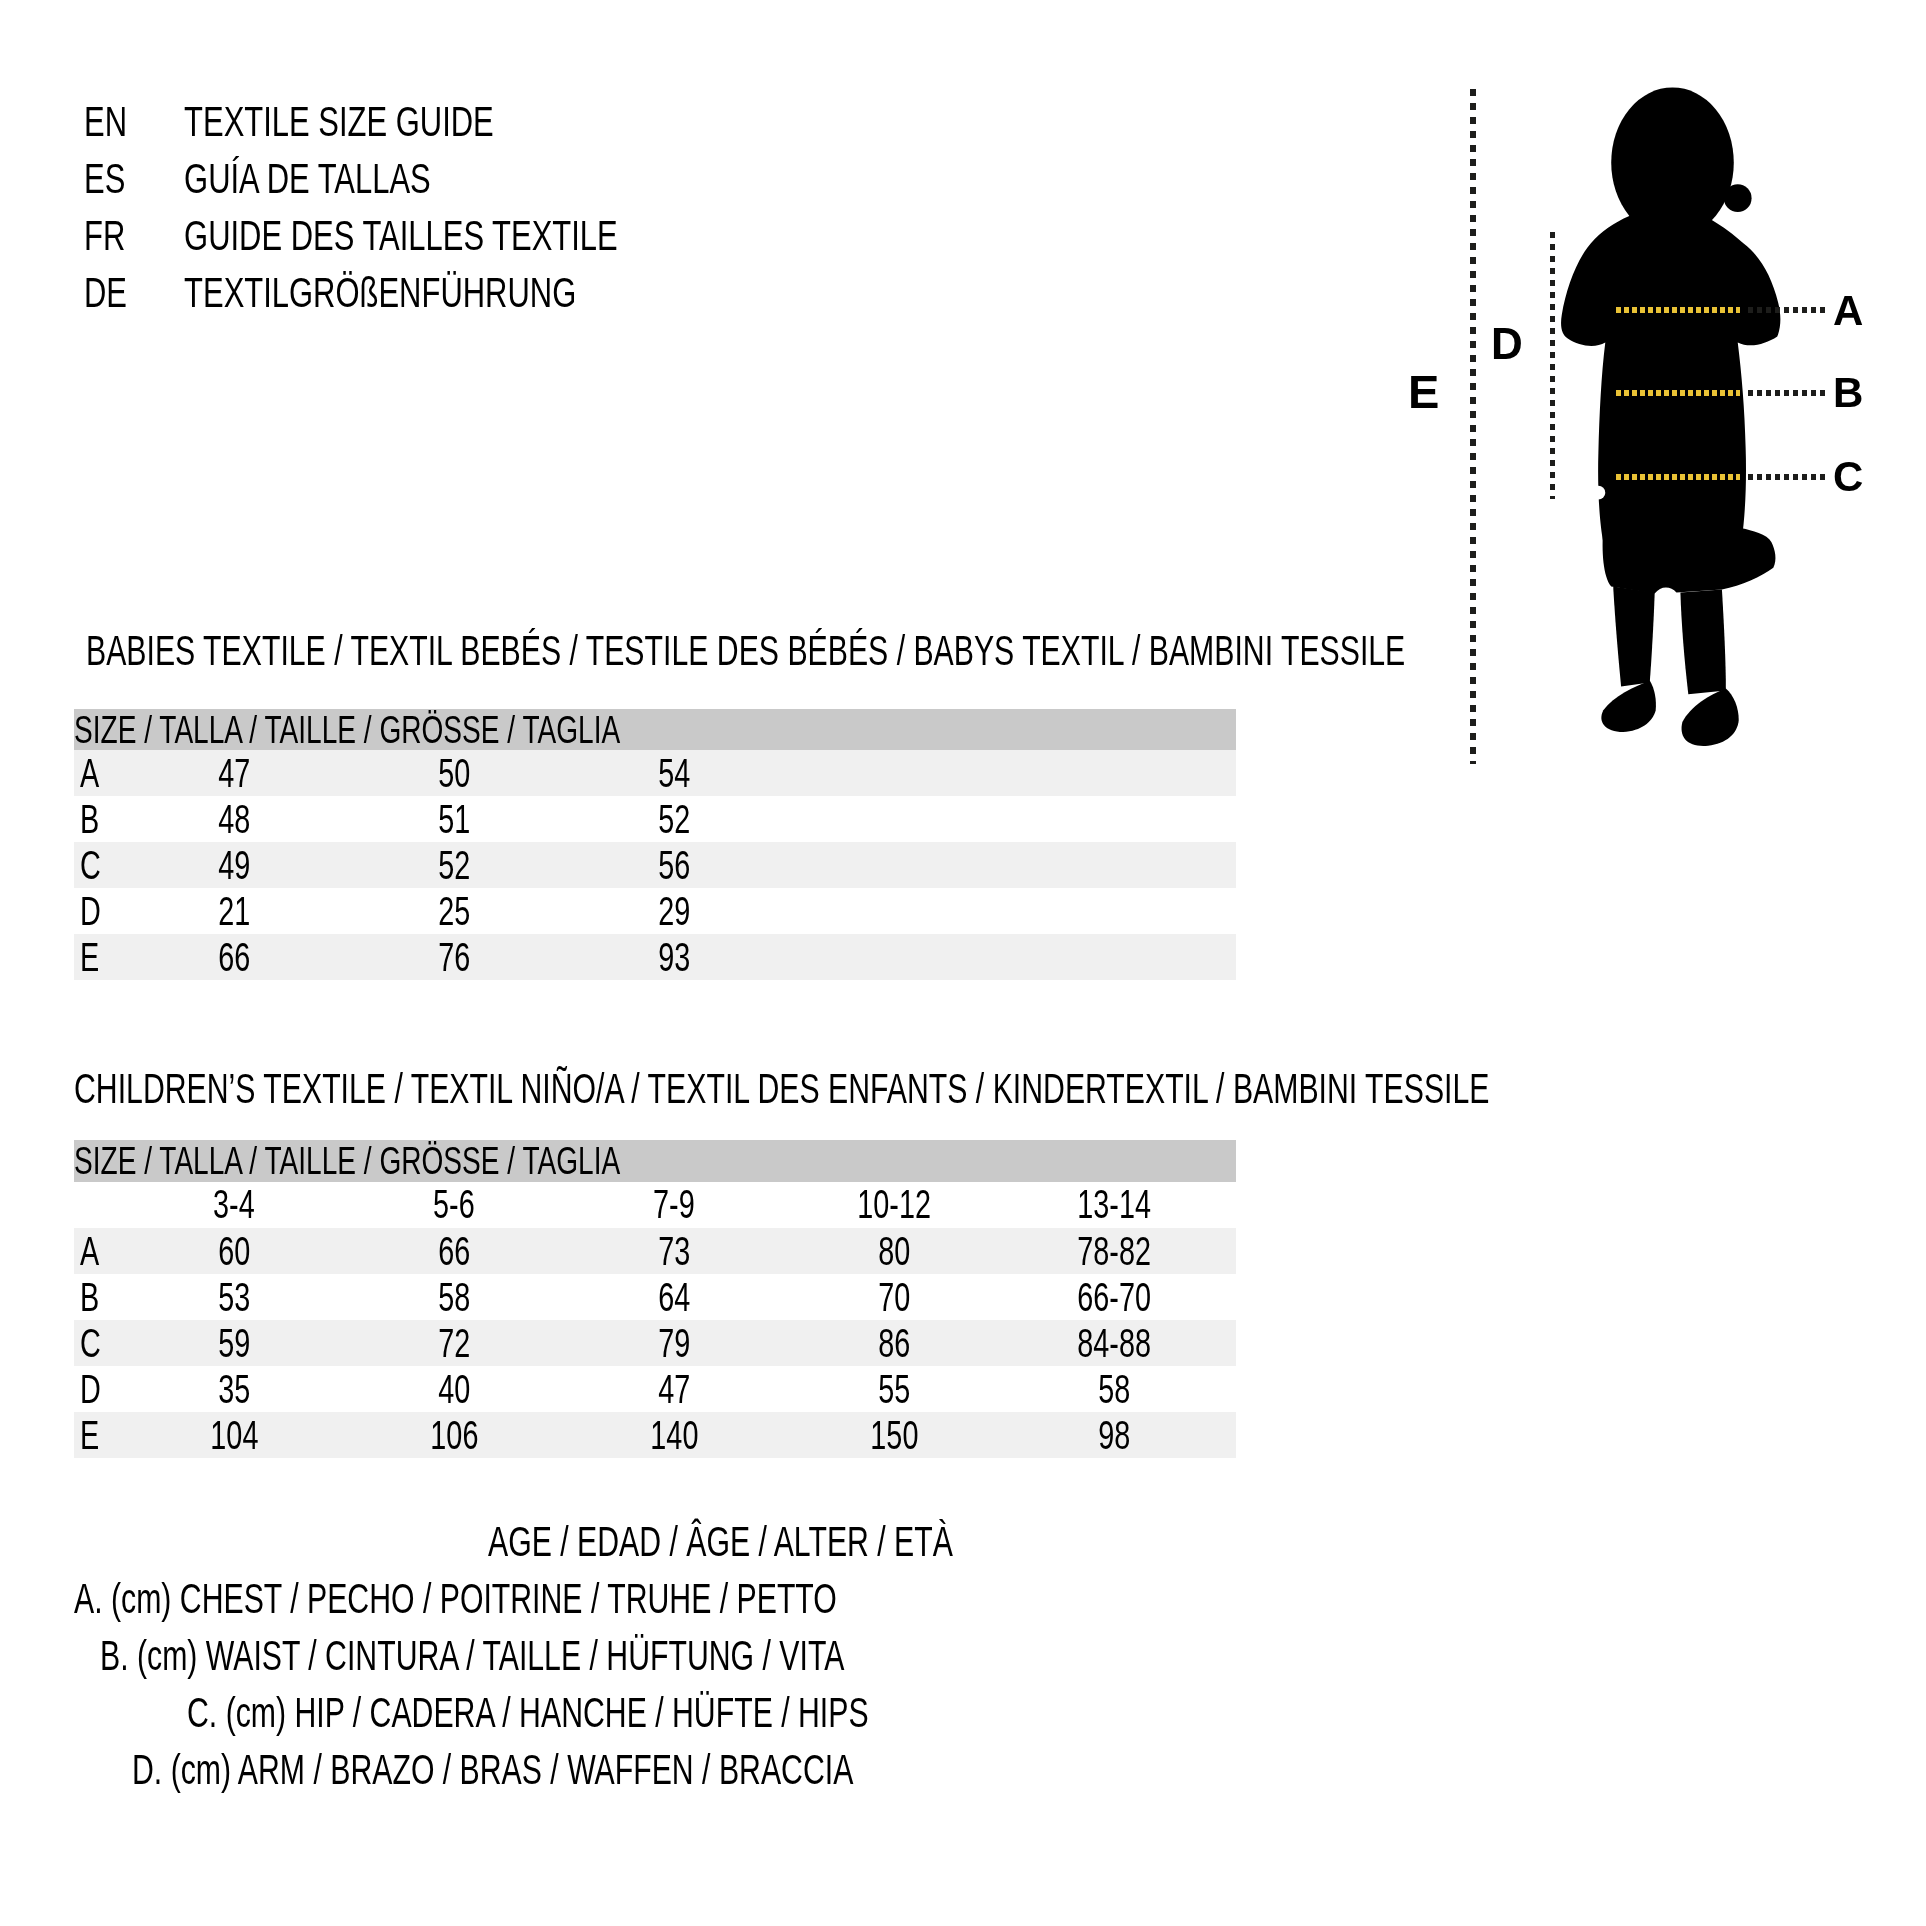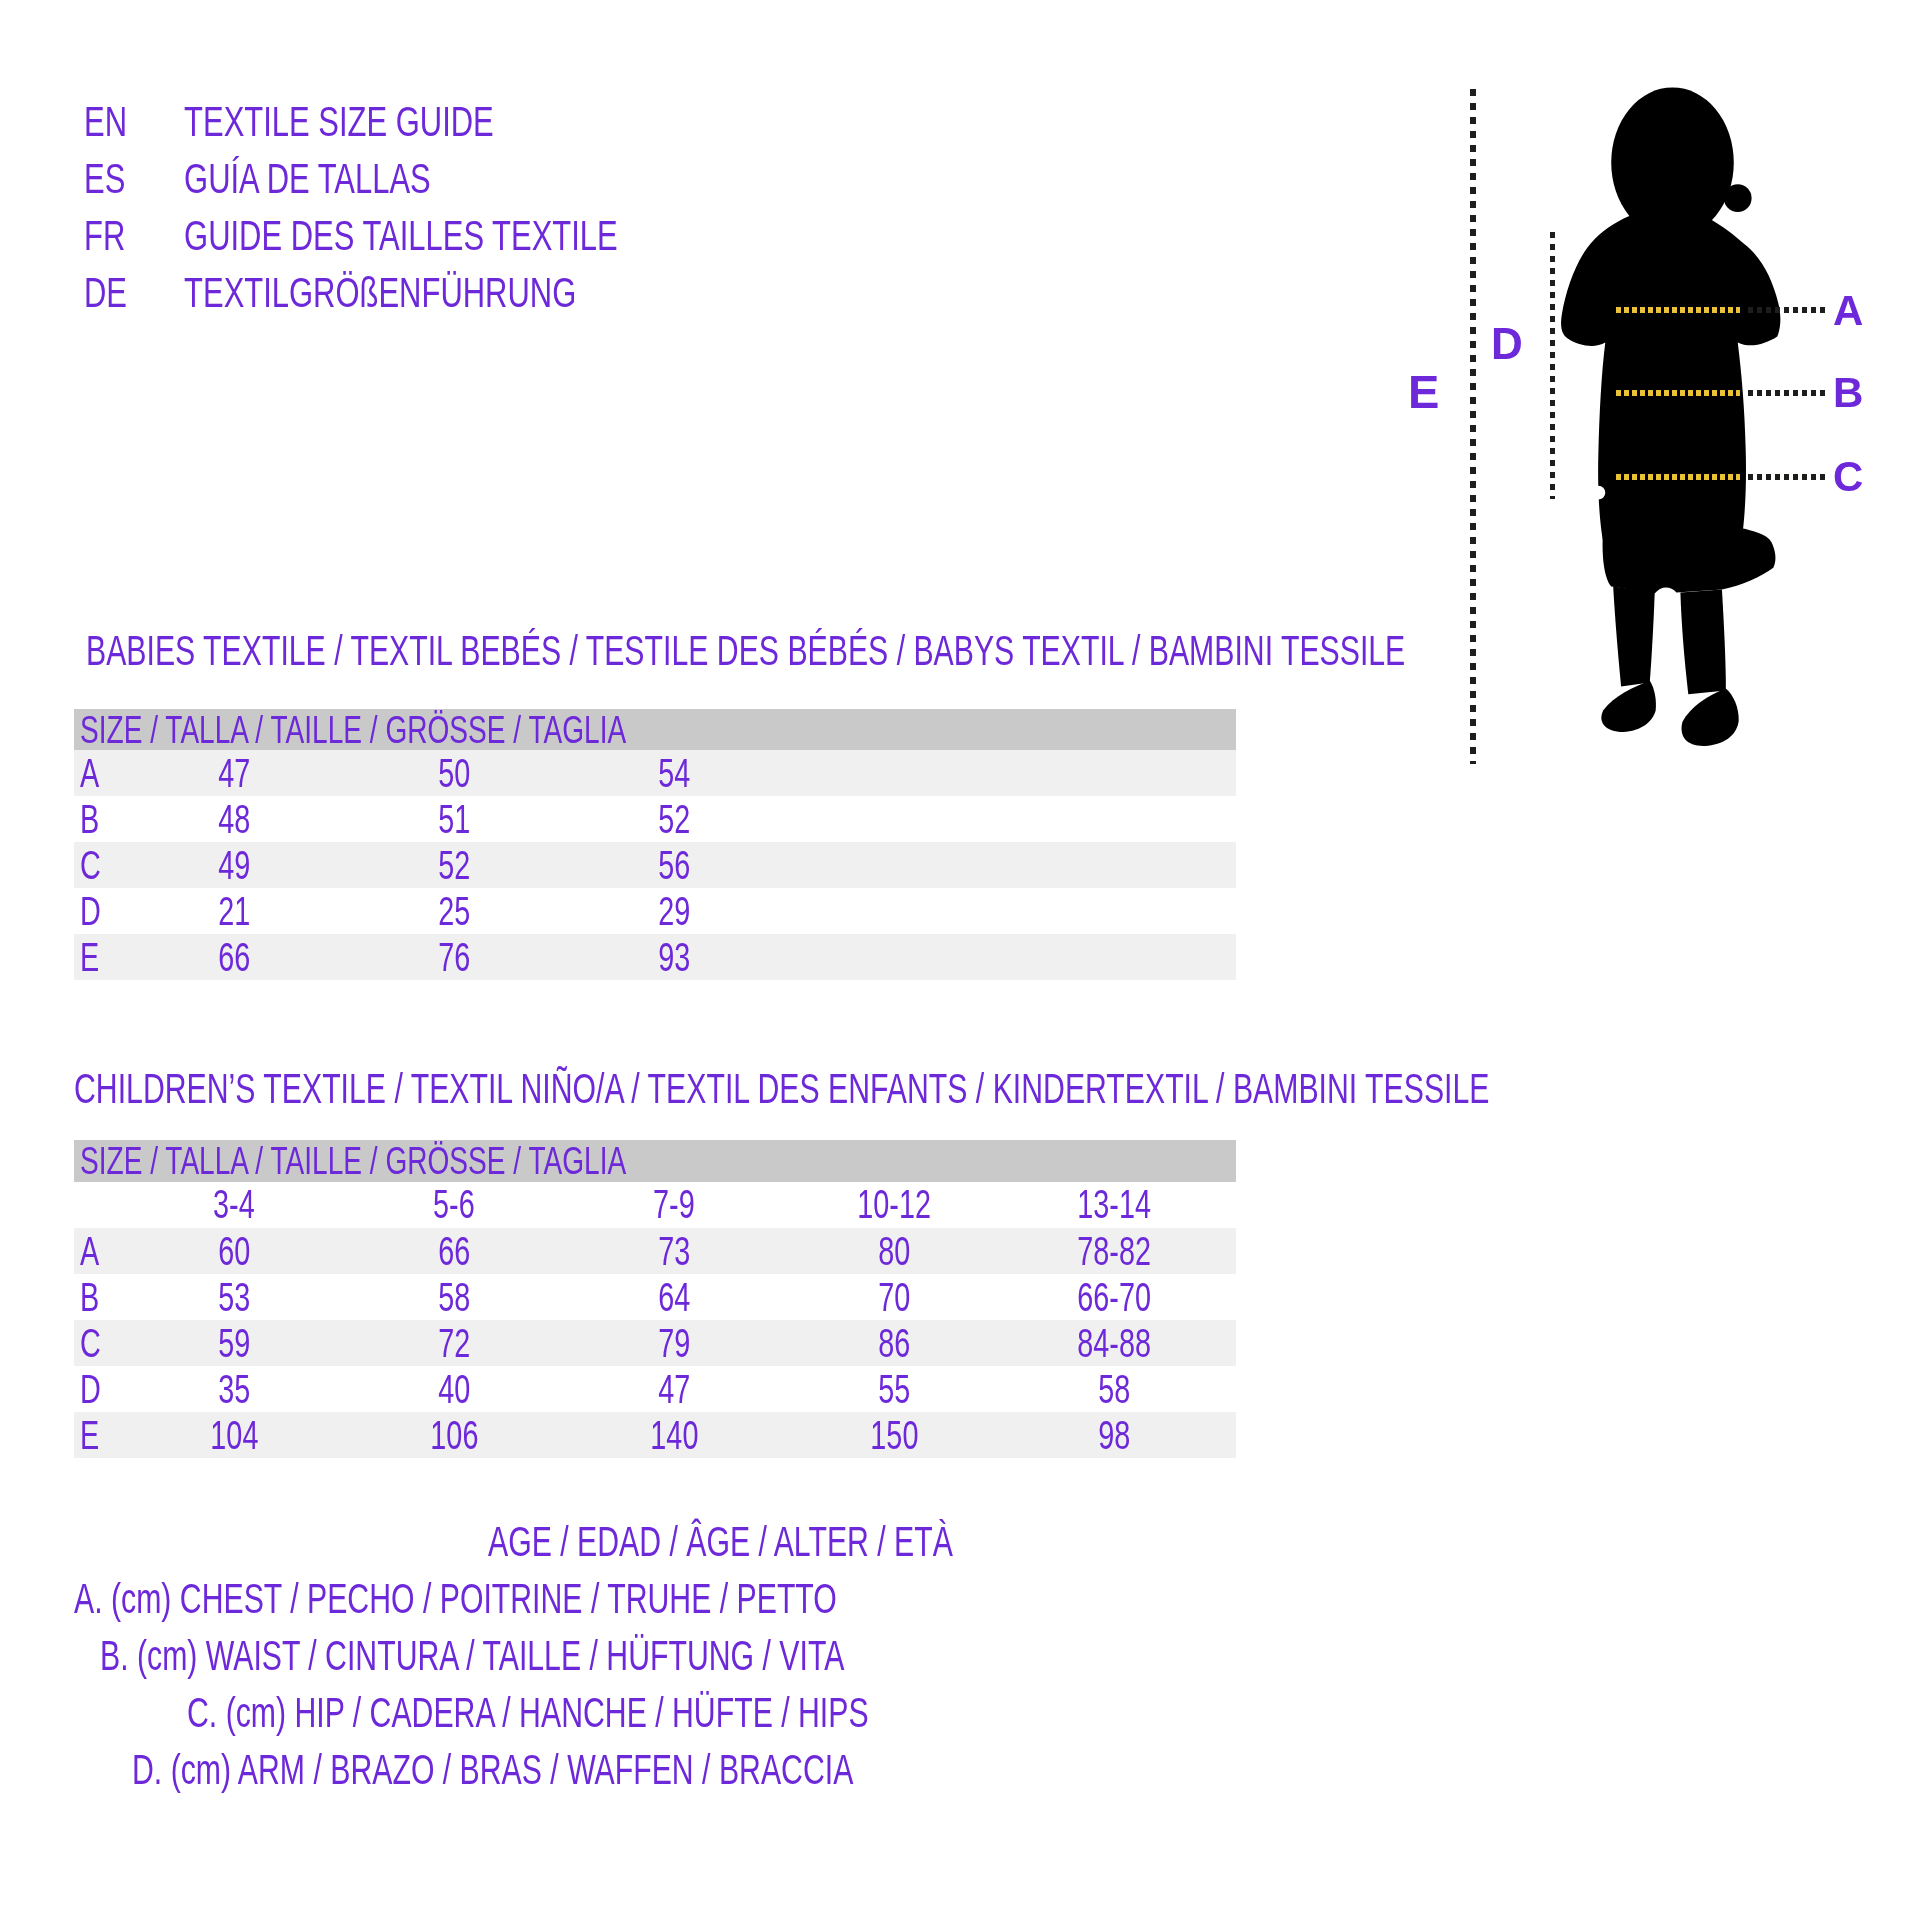--- a/index.html
+++ b/index.html
@@ -1,36 +1,36 @@
 <!DOCTYPE html>
 <html><head>
 <meta charset="utf-8">
 <style>
   html,body{margin:0;padding:0;background:#ffffff;}
   #canvas{position:relative;width:1927px;height:1927px;background:#fff;overflow:hidden;
-          font-family:"Liberation Sans",sans-serif;color:#6d28d9;}
+          font-family:"Liberation Sans",sans-serif;color:#000000;}
 
   
   .cond{display:inline-block;transform:scaleX(0.72);transform-origin:0 50%;white-space:nowrap;}
   .cond-c{display:inline-block;transform:scaleX(0.72);transform-origin:50% 50%;white-space:nowrap;}
 
   
   #langBlock{position:absolute;left:84px;top:93px;}
   .lang-row{height:57px;line-height:57px;font-size:43px;}
   .lang-inner{display:inline-flex;}
   .lang-code{width:139px;}
 
   
   .sec-title{position:absolute;left:74px;font-size:42px;line-height:51px;}
   #babiesTitle{top:613px;}
   #childrenTitle{top:1063px;}
 
   
   .size-bar{position:absolute;left:74px;width:1162px;height:42px;background:#c9c9c9;
-            font-size:39px;line-height:42px;padding-left:6px;box-sizing:border-box;}
+            font-size:39px;line-height:42px;box-sizing:border-box;}
   #babiesBar{top:709px;}
   #childrenBar{top:1140px;}
 
   
   .grid{position:absolute;left:74px;width:1162px;}
   #babiesGrid{top:750px;}
   #childrenGrid{top:1181px;}
   .grow{display:grid;align-items:center;height:46px;font-size:40px;}
   .grow.head{height:47px;}
   .grow.shade{background:#f0f0f0;}

